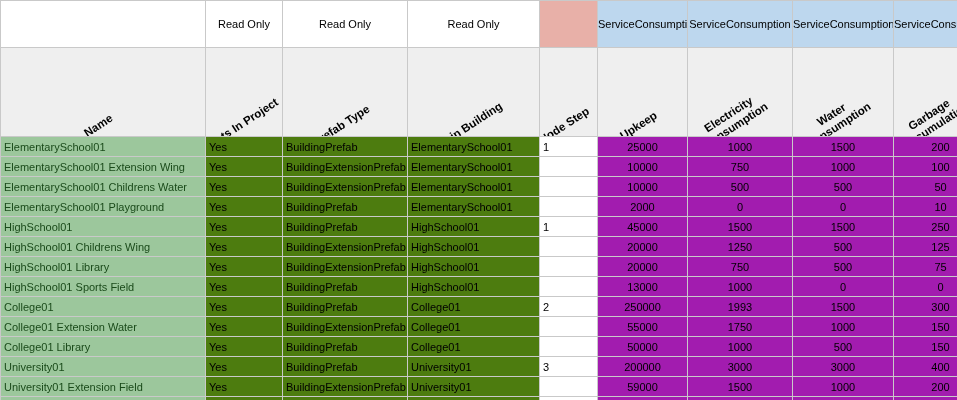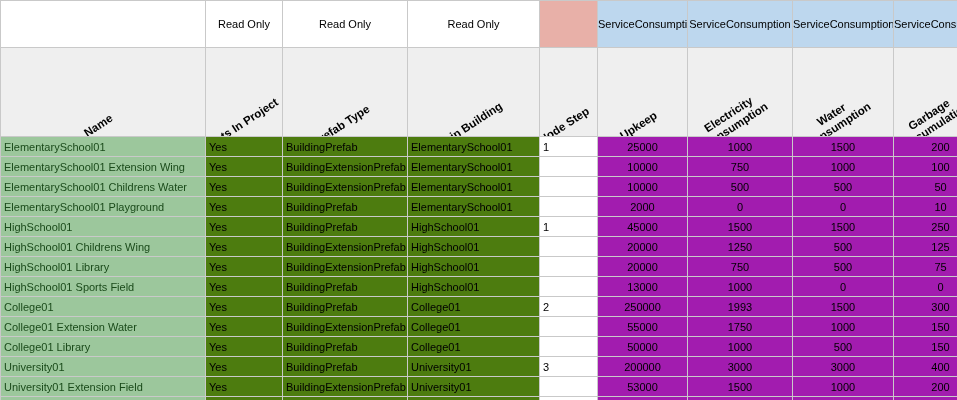--- a/index.html
+++ b/index.html
@@ -318,21 +318,21 @@
         <td class="cell-num">3000</td>
         <td class="cell-num">3000</td>
         <td class="cell-num">400</td>
       </tr>
       <tr class="data-row">
         <td class="cell-name">University01 Extension Field</td>
         <td class="cell-text">Yes</td>
         <td class="cell-text">BuildingExtensionPrefab</td>
         <td class="cell-text">University01</td>
         <td class="cell-node"></td>
-        <td class="cell-num">53000</td>
+        <td class="cell-num">59000</td>
         <td class="cell-num">1500</td>
         <td class="cell-num">1000</td>
         <td class="cell-num">200</td>
       </tr>
       <tr class="data-row">
         <td class="cell-name">University01 Park</td>
         <td class="cell-text">Yes</td>
         <td class="cell-text">BuildingPrefab</td>
         <td class="cell-text">University01</td>
         <td class="cell-node"></td>

